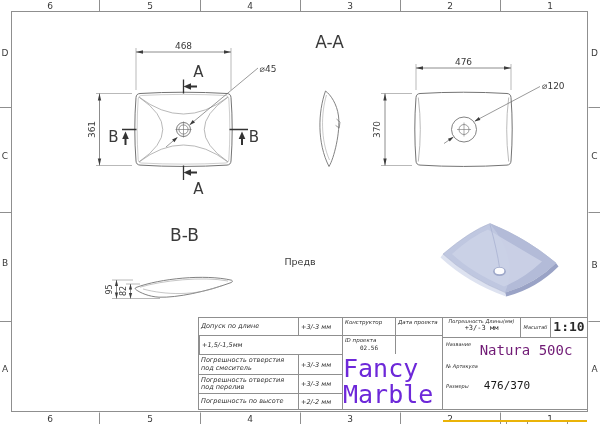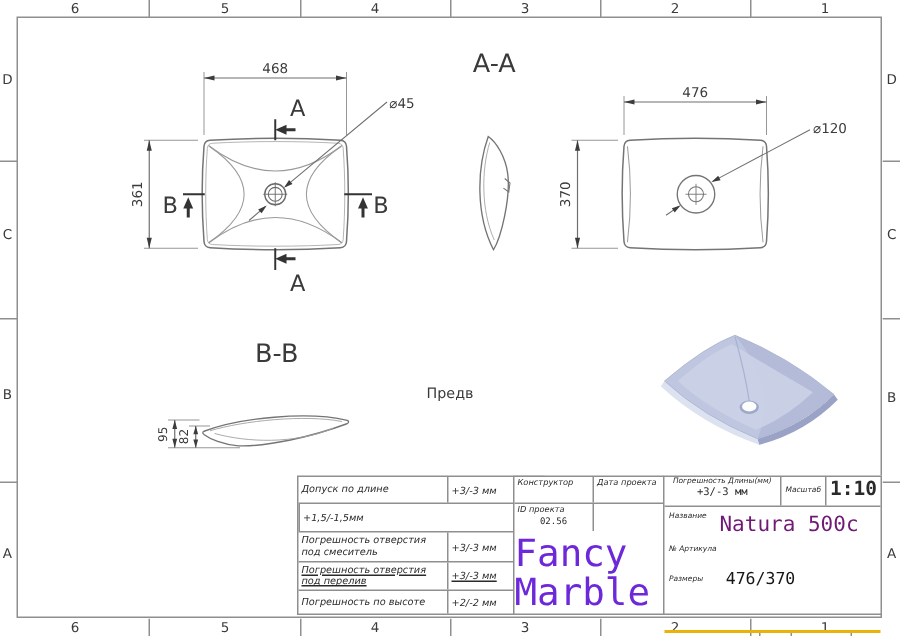--- a/index.html
+++ b/index.html
@@ -210,21 +210,21 @@
       <div class="tol-label">Допуск по длине</div>
       <div class="tol-value">+3/-3 мм</div>
     </div>
     <div class="tol-row" style="height:19px;">
       <div class="tol-value">+1,5/-1,5мм</div>
     </div>
     <div class="tol-row" style="height:20px;">
       <div class="tol-label">Погрешность отверстия под смеситель</div>
       <div class="tol-value">+3/-3 мм</div>
     </div>
-    <div class="tol-row" style="height:19px;text-decoration:underline;">
+    <div class="tol-row" style="height:19px;">
       <div class="tol-label">Погрешность отверстия под перелив</div>
       <div class="tol-value">+3/-3 мм</div>
     </div>
     <div class="tol-row" style="height:16px;">
       <div class="tol-label">Погрешность по высоте</div>
       <div class="tol-value">+2/-2 мм</div>
     </div>
   </div>
 
   <div class="blk" style="left:342px;top:317px;width:101px;height:93px;">

